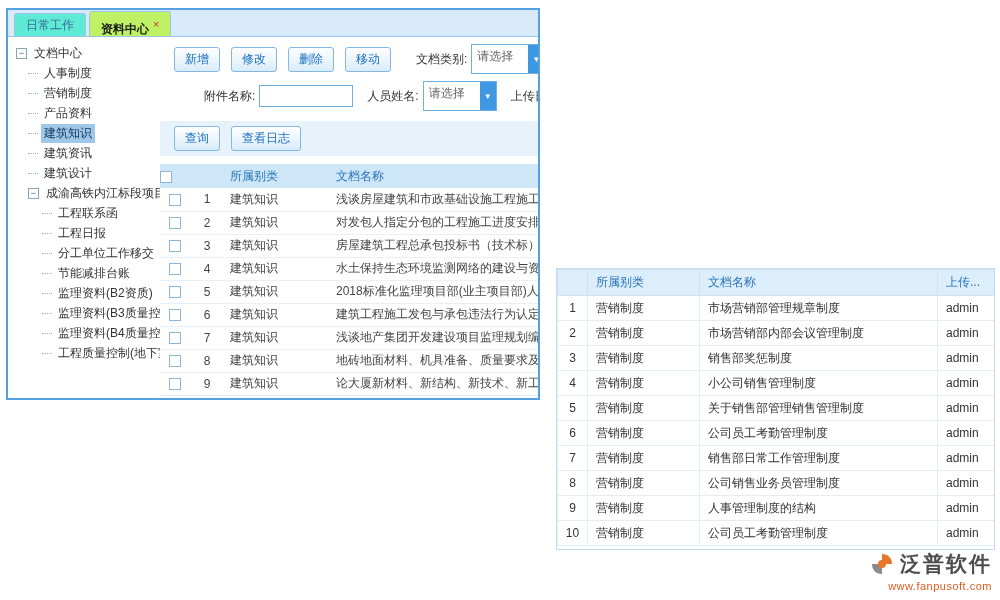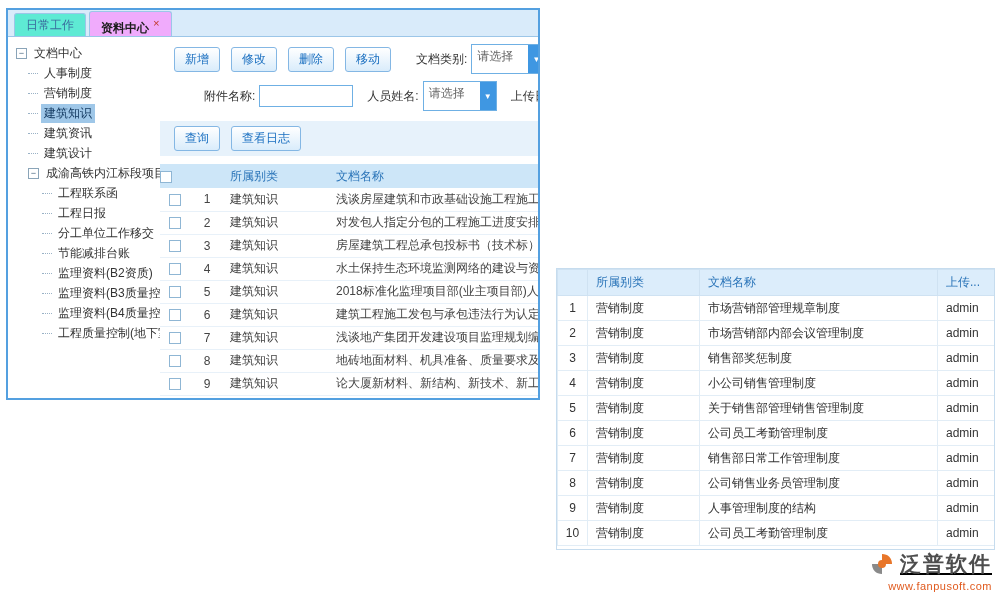--- a/index.html
+++ b/index.html
@@ -3,21 +3,21 @@
 <meta charset="utf-8">
 <style>
   *{box-sizing:border-box;margin:0;padding:0;}
   html,body{width:1000px;height:600px;}
   body{position:relative;background:#fff;font-family:"Liberation Sans","DejaVu Sans",sans-serif;overflow:hidden;}
 
   
   .panel1{position:absolute;left:6px;top:8px;width:534px;height:392px;border:2px solid #54a0e0;background:#fff;overflow:hidden;}
   .tabbar{height:27px;background:#d9ebfa;border-bottom:1px solid #9cc6e8;display:flex;align-items:flex-end;padding-left:6px;}
   .tab{height:23px;line-height:22px;padding:0 11px;font-size:12px;color:#3a6e9e;background:#5eead4;border:1px solid #9cc6e8;border-bottom:none;border-radius:3px 3px 0 0;margin-right:3px;cursor:pointer;white-space:nowrap;}
-  .tab.active{background:#f0abfc;color:#1d1d1d;font-weight:bold;height:25px;line-height:24px;font-family:Liberation Mono, monospace;}
+  .tab.active{background:#bef264;color:#1d1d1d;font-weight:bold;height:25px;line-height:24px;}
   .tab-close{color:#c0392b;font-weight:normal;font-size:11px;margin-left:4px;vertical-align:super;cursor:pointer;}
 
   .pbody{display:flex;height:363px;}
   .sidebar{width:152px;flex-shrink:0;padding:6px 0 0 4px;overflow:hidden;font-size:12px;}
   .tree-item{height:20px;display:flex;align-items:center;white-space:nowrap;cursor:pointer;color:#333;}
   .tree-item.lvl0{padding-left:4px;}
   .tree-item.lvl1{padding-left:16px;}
   .tree-item.lvl2{padding-left:30px;}
   .expander{width:11px;height:11px;border:1px solid #8aa4b8;background:#fff;color:#44637e;font-size:9px;line-height:9px;text-align:center;margin-right:4px;flex-shrink:0;}
   .branch{width:10px;border-top:1px dotted #9ab2c6;margin-right:3px;flex-shrink:0;}
@@ -50,21 +50,21 @@
   .rtable{border-collapse:collapse;width:100%;table-layout:fixed;font-size:12px;}
   .rtable th{background:#dcedfb;color:#2a74b8;font-weight:normal;height:26px;text-align:left;padding:0 8px;border:1px solid #cfe2f2;white-space:nowrap;overflow:hidden;}
   .rtable td{height:25px;padding:0 8px;color:#333;border:1px solid #e2edf6;white-space:nowrap;overflow:hidden;}
   .r-num{width:30px;text-align:center;padding:0 4px !important;}
   .r-cat{width:112px;}
   .r-name{width:238px;}
   .r-up{width:57px;}
 
   
   .watermark{position:absolute;right:8px;bottom:8px;text-align:right;}
-  .wm-top{display:flex;align-items:center;justify-content:flex-end;gap:6px;text-decoration:underline;}
+  .wm-top{display:flex;align-items:center;justify-content:flex-end;gap:6px;}
   .wm-brand{font-size:21px;font-weight:bold;color:#4d4d4d;letter-spacing:2px;}
   .wm-url{font-size:11px;color:#e05a1e;margin-top:2px;letter-spacing:0.5px;}
 </style>
 </head>
 <body>
 
 <div class="panel1">
   <div class="tabbar">
     <div class="tab">
       <span>日常工作</span>
@@ -80,20 +80,24 @@
           <span class="expander">−</span>
           <span class="tree-label">文档中心</span>
         </div>
         <div class="tree-item lvl1">
           <span class="branch"></span>
           <span class="tree-label">人事制度</span>
         </div>
         <div class="tree-item lvl1">
           <span class="branch"></span>
           <span class="tree-label">营销制度</span>
+        </div>
+        <div class="tree-item lvl1">
+          <span class="branch"></span>
+          <span class="tree-label">产品资料</span>
         </div>
         <div class="tree-item lvl1 selected">
           <span class="branch"></span>
           <span class="tree-label">建筑知识</span>
         </div>
         <div class="tree-item lvl1">
           <span class="branch"></span>
           <span class="tree-label">建筑资讯</span>
         </div>
         <div class="tree-item lvl1">

